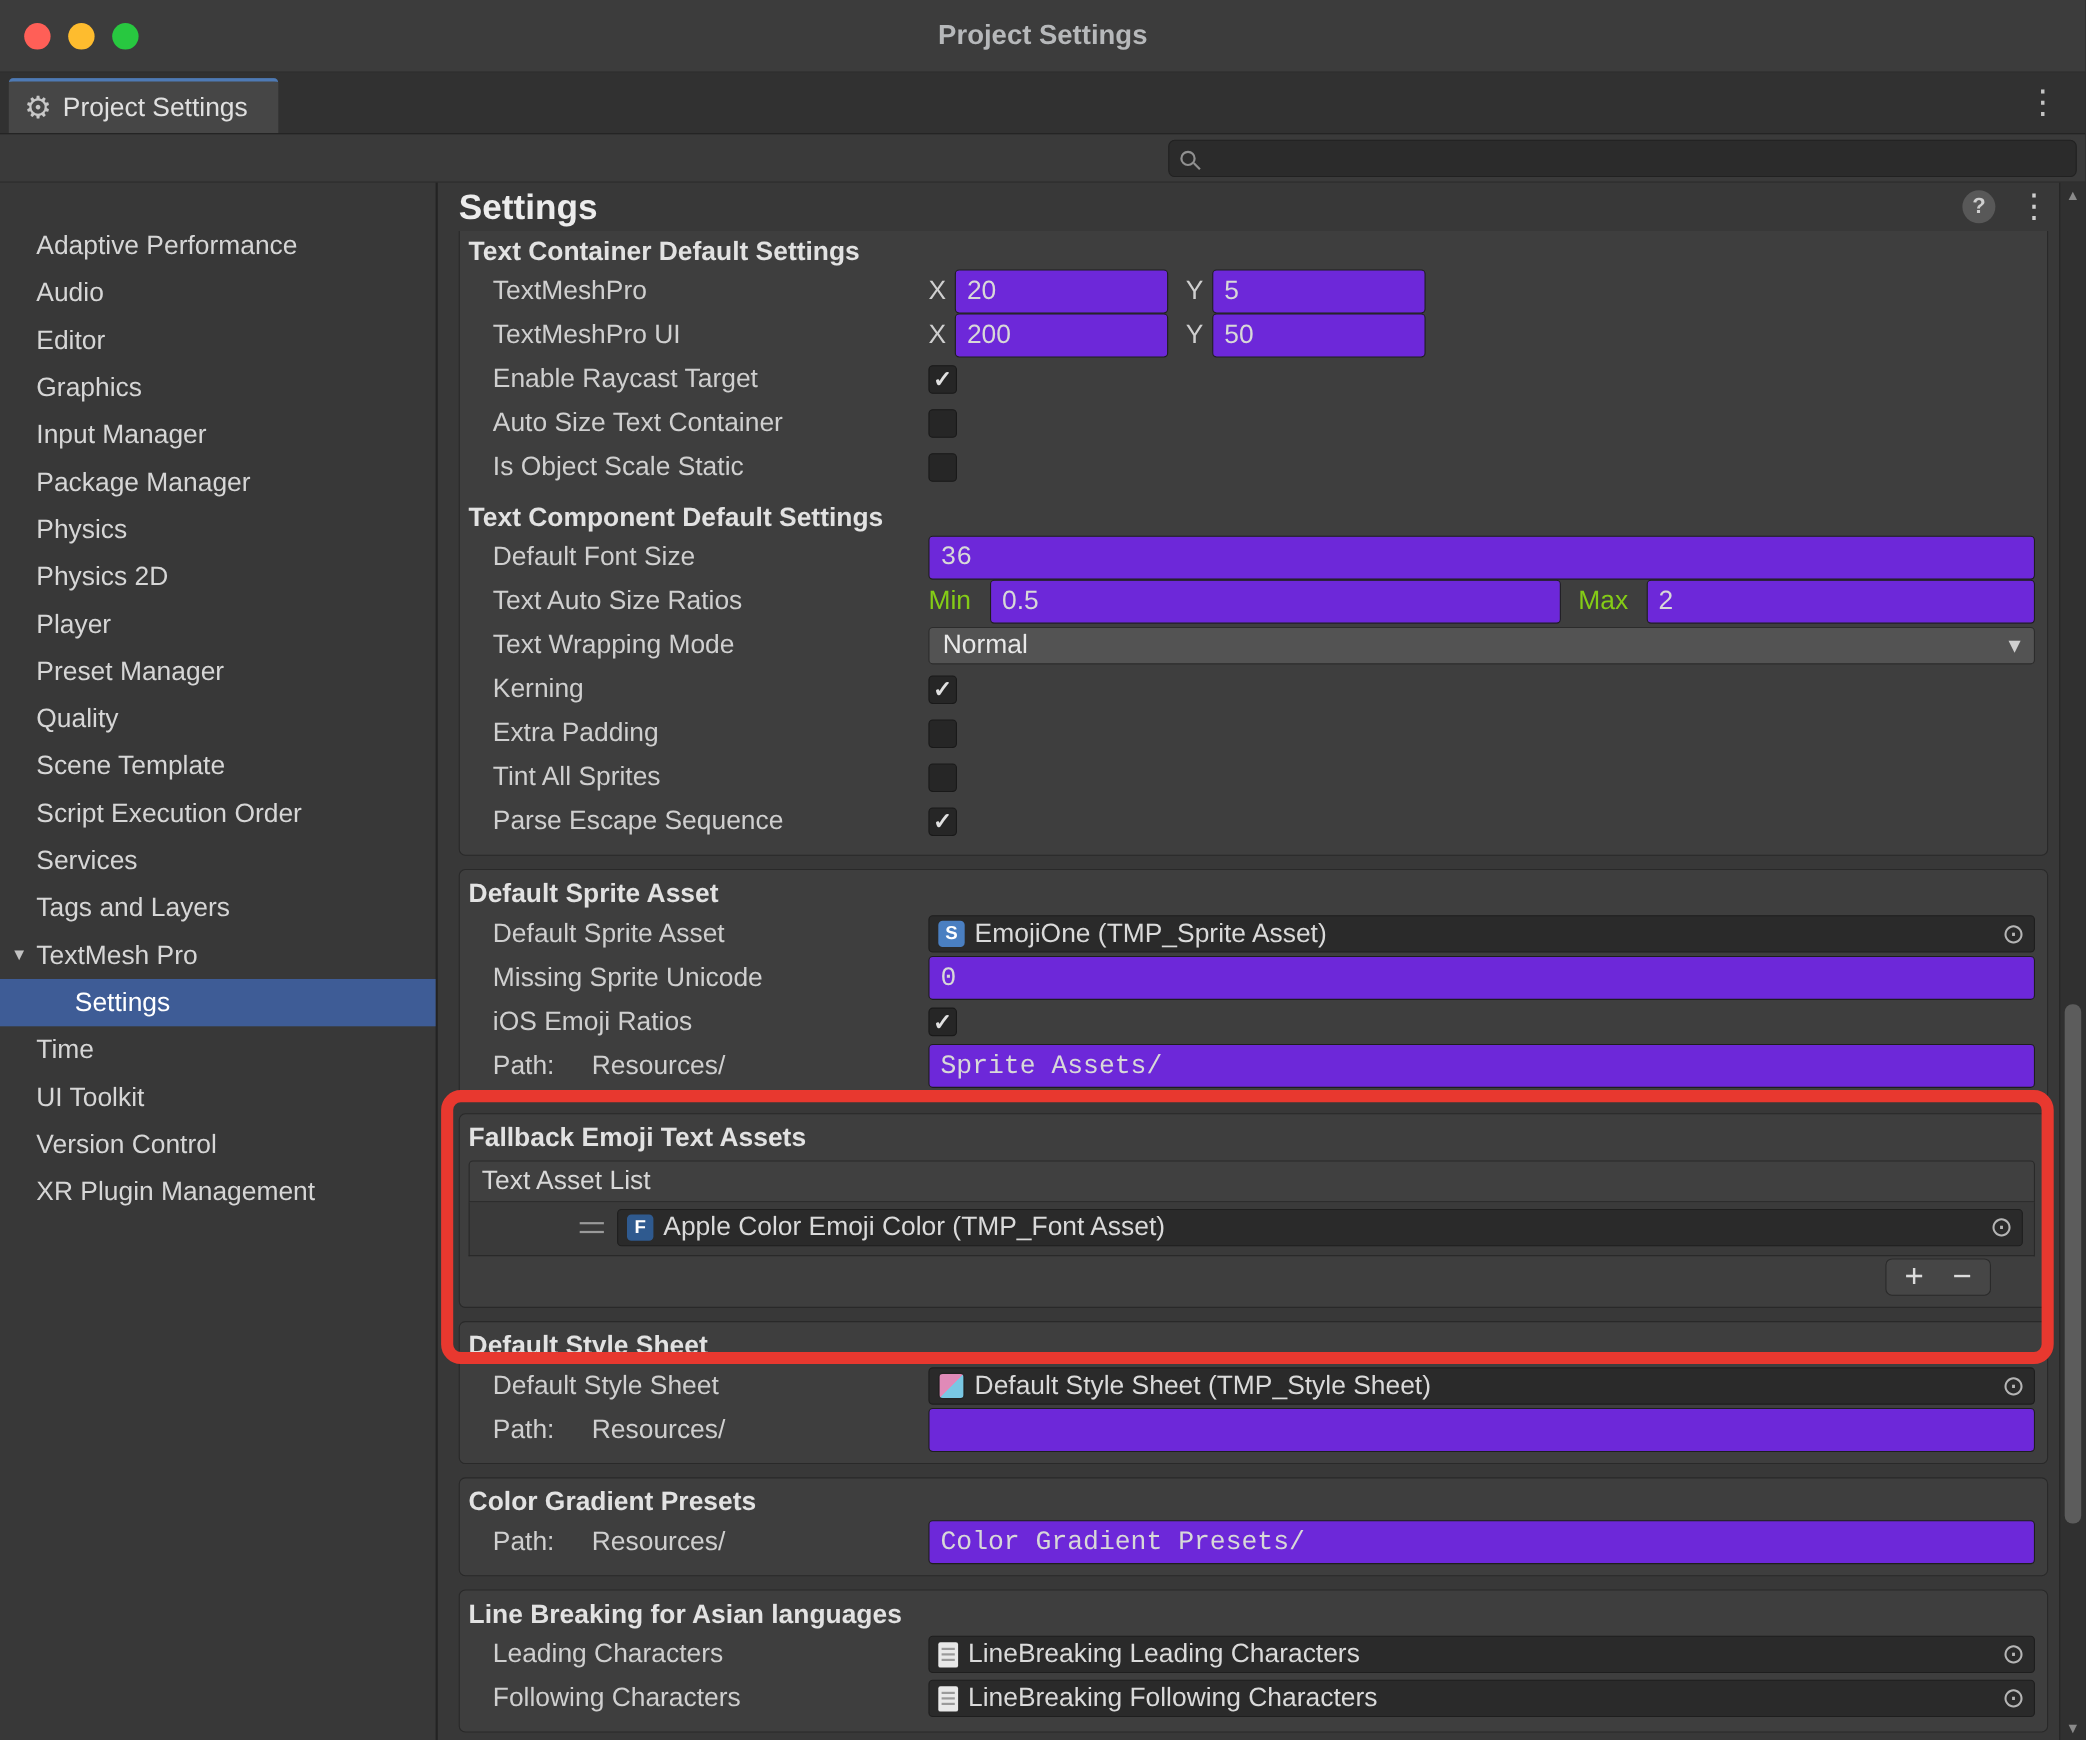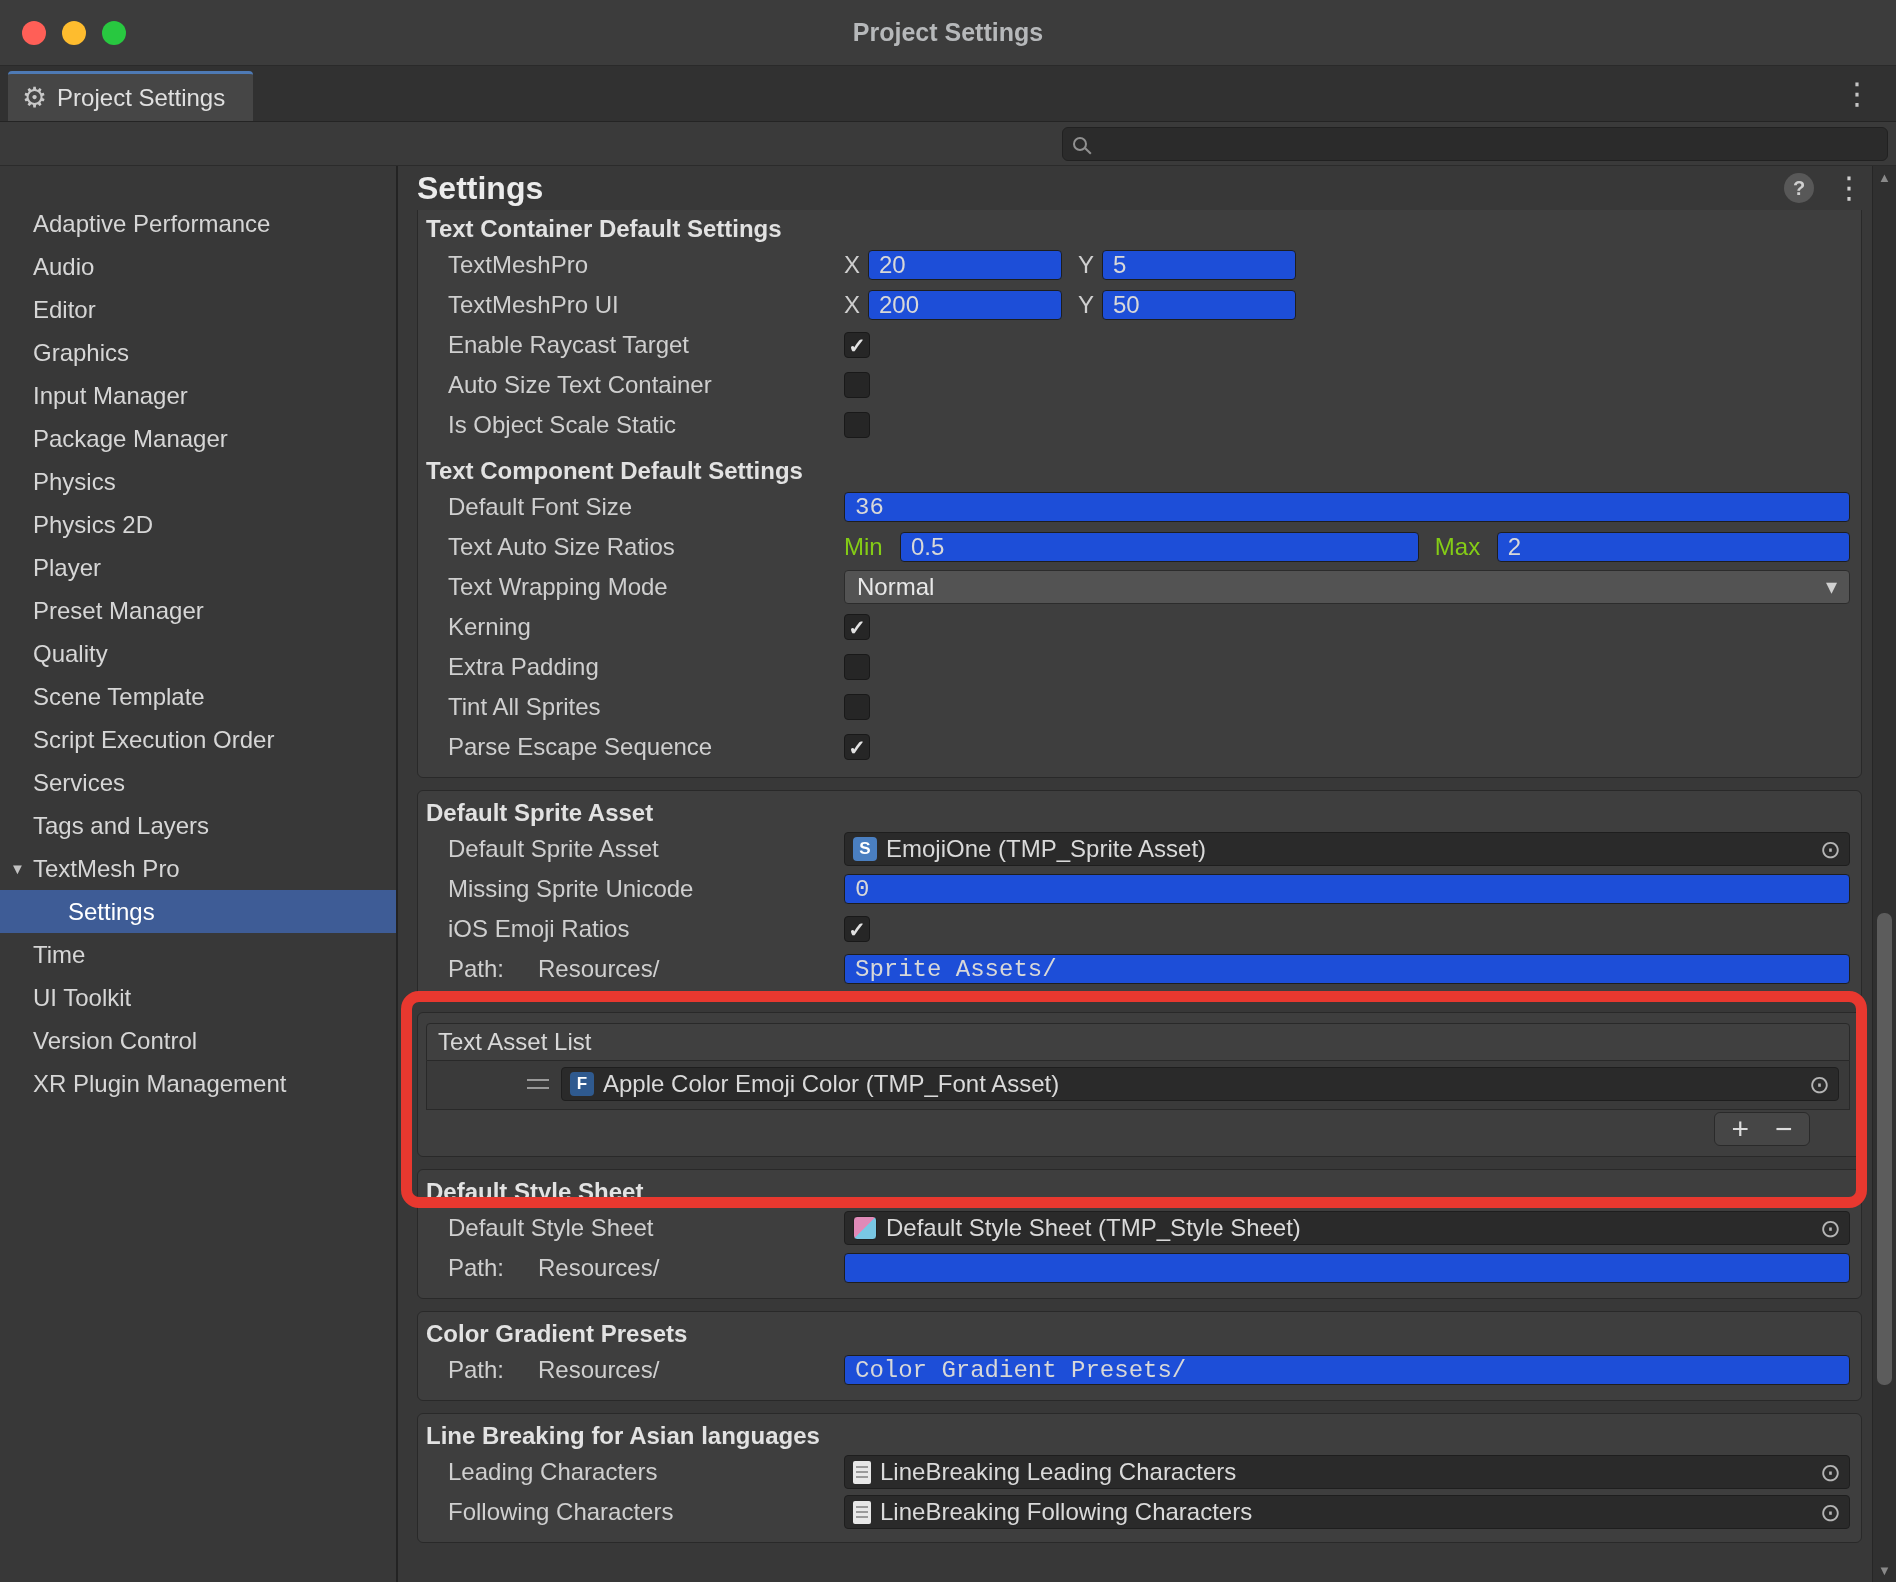--- a/index.html
+++ b/index.html
@@ -52,21 +52,21 @@
   .box.first { margin-top: -14px; padding-top: 16px; }
   .box.relative { position: relative; }
 
   .section-header { height: 32px; display: flex; align-items: center; font-size: 24px; font-weight: bold; color: #e2e2e2; }
   .gap { height: 10px; }
 
   .row { height: 40px; display: flex; align-items: center; }
   .row-label { width: 418px; flex: none; padding-left: 22px; font-size: 24px; color: #cfcfcf; white-space: nowrap; display: flex; }
   .path-k { width: 90px; flex: none; }
 
-  .field { background: #1d4ed8; border: 1px solid #1e1e1e; border-radius: 4px; height: 30px; display: flex; align-items: center; padding: 0 10px; font-size: 24px; color: #d8d8d8; white-space: nowrap; overflow: hidden; }
+  .field { background: #6d28d9; border: 1px solid #1e1e1e; border-radius: 4px; height: 40px; display: flex; align-items: center; padding: 0 10px; font-size: 24px; color: #d8d8d8; white-space: nowrap; overflow: hidden; }
   .flex1 { flex: 1; font-family: Liberation Mono, monospace; }
   .w194 { width: 194px; flex: none; }
   .axis { width: 24px; flex: none; font-size: 24px; color: #cfcfcf; }
   .axis.y { margin-left: 16px; }
   .mm-label { flex: none; font-size: 24px; color: #84cc16; }
   .mm-label.minl { width: 56px; }
   .mm-label.maxl { width: 62px; margin-left: 16px; }
   .field.mmmin { flex: 3; }
   .field.mmmax { flex: 2; }
 
@@ -286,20 +286,21 @@
             <div class="row-label">
               <span class="path-k">Path:</span>
               <span>Resources/</span>
             </div>
             <div class="field flex1">Sprite Assets/</div>
           </div>
         </div>
 
         <div class="box relative">
           <div class="red-box"></div>
+          <div class="section-header">Fallback Emoji Text Assets</div>
 
           <div class="list-header">Text Asset List</div>
           <div class="list-body">
             <div class="drag">
                 <span></span>
                 <span></span>
               </div>
             <div class="objfield">
               <span class="asset-badge badge-font">F</span>
               <span>Apple Color Emoji Color (TMP_Font Asset)</span>

